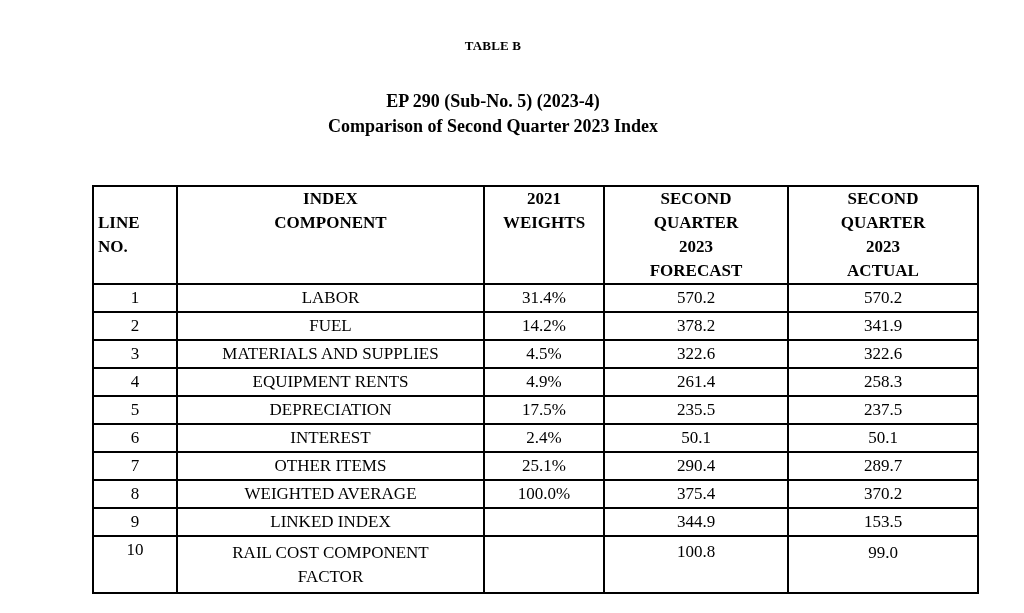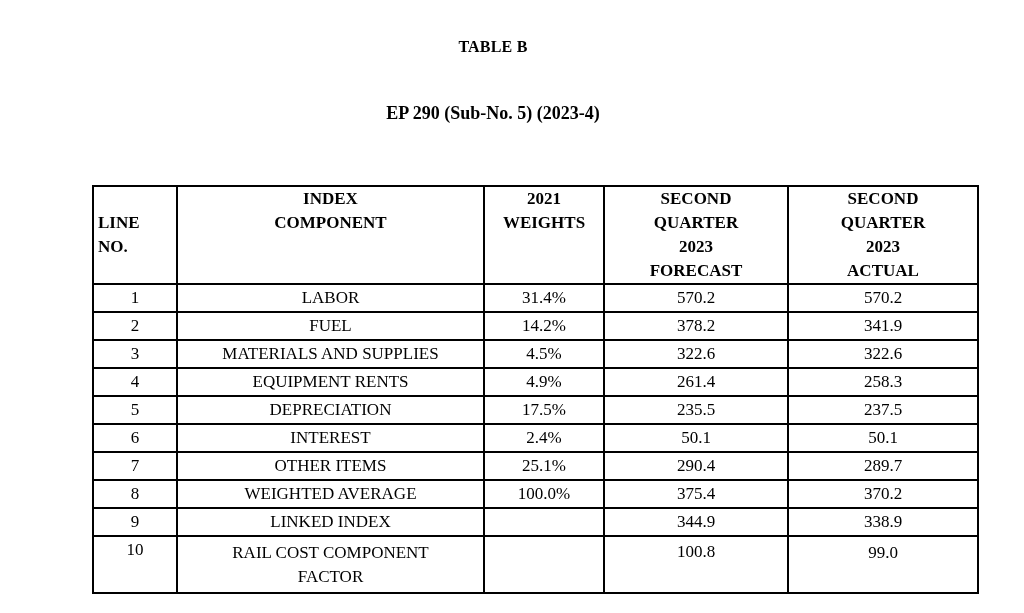--- a/index.html
+++ b/index.html
@@ -14,32 +14,31 @@
     width: 1024px; height: 613px;
     background: #ffffff;
     overflow: hidden;
   }
   .doc-title {
     position: absolute;
     top: 38px; left: 0;
     width: 986px;
     text-align: center;
     font-weight: bold;
-    font-size: 16px;
+    font-size: 13px;
     letter-spacing: 0.2px;
   }
   .doc-subtitle {
     position: absolute;
     top: 89px; left: 0;
     width: 986px;
     text-align: center;
     font-weight: bold;
     font-size: 18px;
     line-height: 25px;
-    margin-top: 12px;
   }
   table.index-table {
     position: absolute;
     left: 92px; top: 185px;
     border-collapse: collapse;
     table-layout: fixed;
     font-size: 17px;
   }
   table.index-table td, table.index-table th {
     border: 2px solid #000000;
@@ -72,20 +71,21 @@
 </style>
 </head>
 <body>
 
 <div class="page">
 
   <div class="doc-title">TABLE B</div>
 
   <div class="doc-subtitle">
     <div>EP 290 (Sub-No. 5) (2023-4)</div>
+    <div>Comparison of Second Quarter 2023 Index</div>
   </div>
 
   <table class="index-table">
     <colgroup>
       <col style="width:84px">
       <col style="width:307px">
       <col style="width:120px">
       <col style="width:184px">
       <col style="width:190px">
     </colgroup>
@@ -162,21 +162,21 @@
         <td class="cell">WEIGHTED AVERAGE</td>
         <td class="cell cell-weight">100.0%</td>
         <td class="cell">375.4</td>
         <td class="cell">370.2</td>
       </tr>
       <tr>
         <td class="cell">9</td>
         <td class="cell">LINKED INDEX</td>
         <td class="cell cell-weight"></td>
         <td class="cell">344.9</td>
-        <td class="cell">338.9</td>
+        <td class="cell">153.5</td>
       </tr>
       <tr class="row-tall">
         <td class="cell" style="vertical-align: top; padding-top: 1px;">10</td>
         <td class="cell">RAIL COST COMPONENT
 FACTOR</td>
         <td class="cell cell-weight"></td>
         <td class="cell" style="vertical-align: top; padding-top: 3px;">100.8</td>
         <td class="cell" style="vertical-align: top; padding-top: 4px;">99.0</td>
       </tr>
     </tbody>

